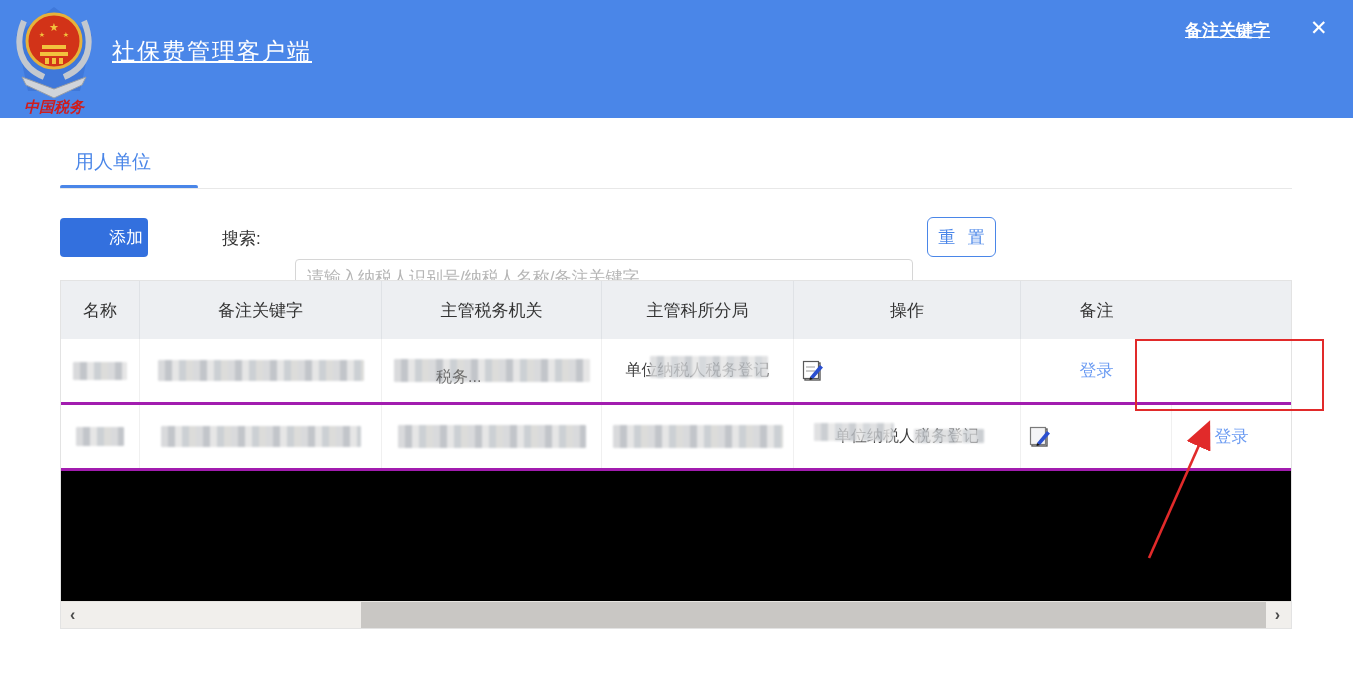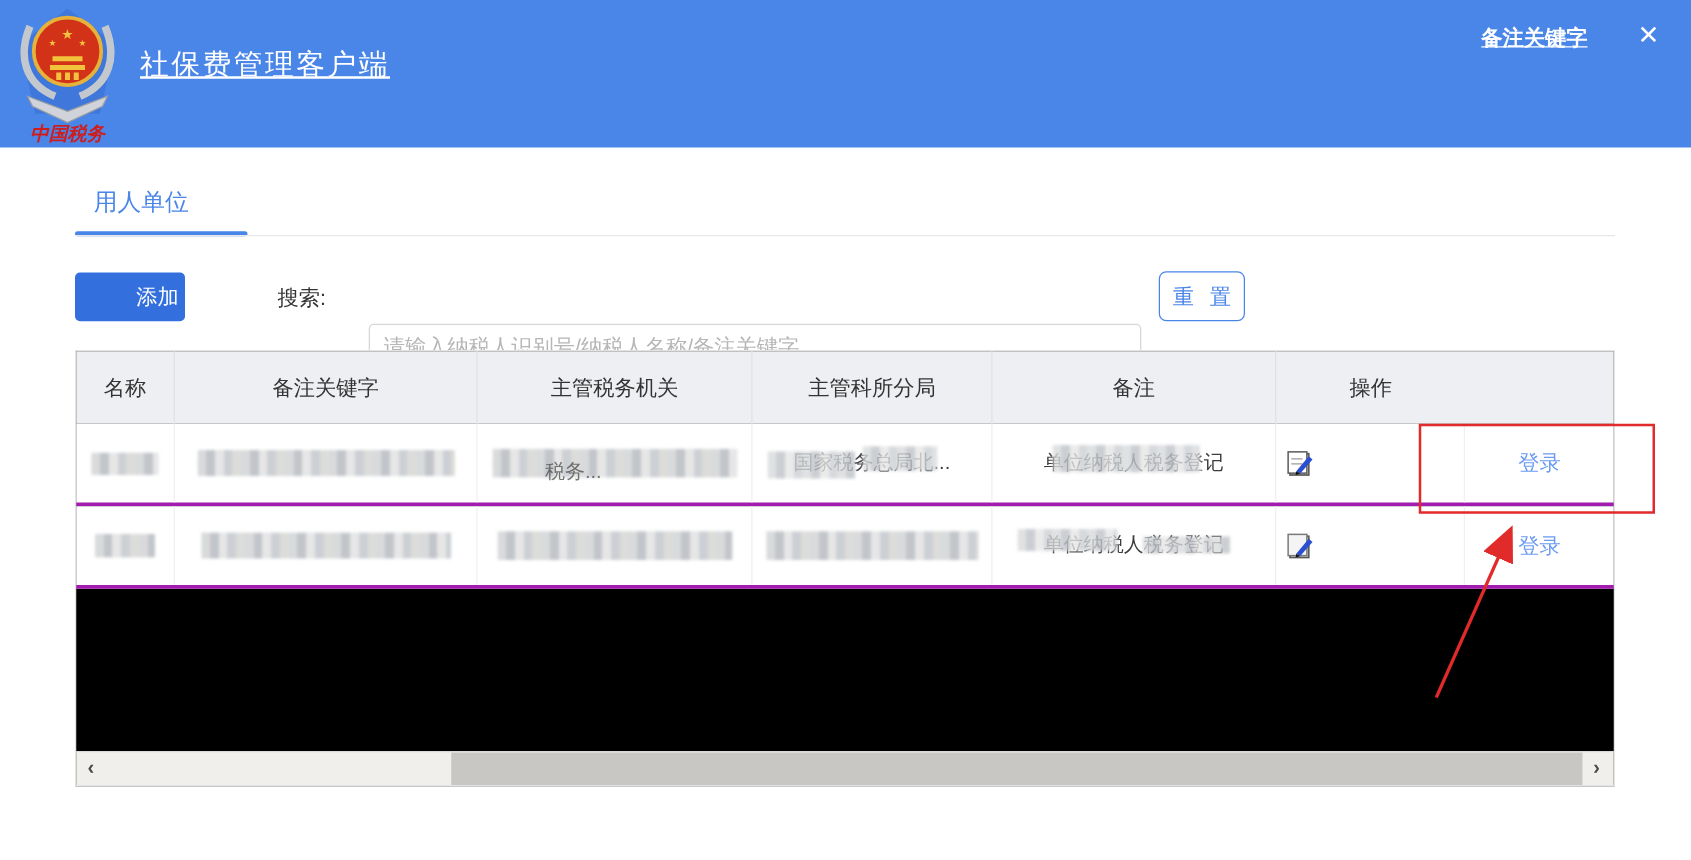--- a/index.html
+++ b/index.html
@@ -108,39 +108,34 @@
 <input class="search-input" type="text" placeholder="请输入纳税人识别号/纳税人名称/备注关键字" style="">
 <button class="btn-reset">重 置</button>
 
 <div class="table-wrap">
 
   <div class="thead">
     <div class="cell">名称</div>
     <div class="cell">备注关键字</div>
     <div class="cell">主管税务机关</div>
     <div class="cell">主管科所分局</div>
+    <div class="cell">操作</div>
     <div class="cell">备注</div>
-    <div class="cell">操作</div>
   </div>
 
   <div class="trow">
     <div class="cell">
       <span class="redact" style="width:54px;height:18px;"></span>
     </div>
     <div class="cell">
       <span class="redact" style="width:206px;"></span>
     </div>
     <div class="cell">
       <span class="redact" style="width:196px;height:23px;"></span>
       <span class="frag" style="left:54px;top:28px;">税务...</span>
-    </div>
-    <div class="cell">
-      <span class="typ-text">国家税务总局北...</span>
-      <span class="patch" style="left:12px;width:70px;"></span>
-      <span class="patch" style="left:88px;top:18px;width:60px;height:20px;"></span>
     </div>
     <div class="cell">
       <span class="typ-text">单位纳税人税务登记</span>
       <span class="patch" style="left:48px;top:17px;width:118px;"></span>
     </div>
     <div class="cell left">
       <svg class="note-icon" viewBox="0 0 24 24">
         <rect x="3" y="4" width="15" height="17" fill="#ffffff" stroke="#5a5a5a" stroke-width="1.4"></rect>
         <rect x="1.5" y="2.5" width="15" height="17" fill="#ffffff" stroke="#5a5a5a" stroke-width="1.2"></rect>
         <line x1="4" y1="8" x2="13" y2="8" stroke="#9a9a9a" stroke-width="1"></line>

